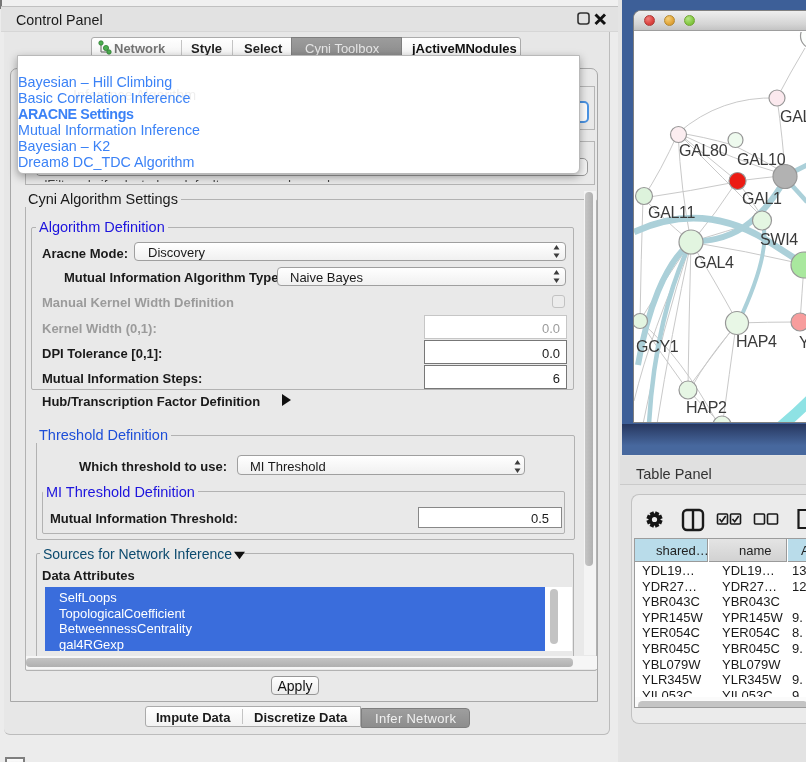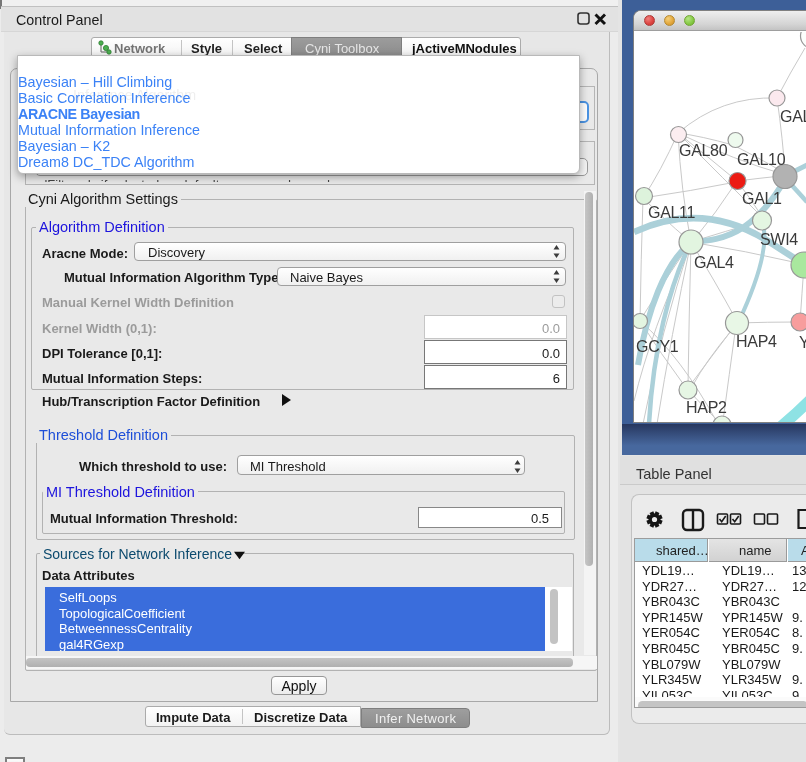--- a/index.html
+++ b/index.html
@@ -272,32 +272,32 @@
 <div class="abs b13" style="left:42px; top:568px;">Data Attributes</div>
 
 <div class="abs" style="left:45px; top:587px; width:527px; height:64px; background:#fff; overflow:hidden;">
   <div class="abs" style="left:0; top:0; width:500px; height:80px; background:#3a6ddc; color:#fff; font-size:13px; line-height:15.7px; padding:3px 0 0 14px;">SelfLoops<br>TopologicalCoefficient<br>BetweennessCentrality<br>gal4RGexp</div>
   <div class="abs" style="left:505px; top:2px; width:8px; height:55px; background:#c3c3c3; border-radius:4px;"></div>
 </div>
 
 <div class="abs" style="left:26px; top:656px; width:571px; height:13px; background:#f6f6f6;"></div>
 <div class="abs" style="left:26px; top:658px; width:547px; height:9px; background:linear-gradient(#c4c4c4,#b0b0b0); border-radius:4px;"></div>
 
-<div class="abs" style="left:271px; top:676px; width:56px; height:19px; background:linear-gradient(#ffffff,#ececec); border:1px solid #979797; border-radius:4px; text-align:center; font-size:14px; line-height:18px; color:#111;">Apply</div>
+<div class="abs" style="left:271px; top:676px; width:48px; height:19px; background:linear-gradient(#ffffff,#ececec); border:1px solid #979797; border-radius:4px; text-align:center; font-size:14px; line-height:18px; color:#111;">Apply</div>
 
 <div class="abs" style="left:145px; top:706px; width:216px; height:21px; background:linear-gradient(#ffffff,#f2f2f2); border:1px solid #ababab; border-radius:3px 0 0 3px;"></div>
 <div class="abs b13" style="left:156px; top:710px;">Impute Data</div>
 <div class="abs" style="left:242px; top:709px; width:1px; height:15px; background:#c4c4c4;"></div>
 <div class="abs b13" style="left:254px; top:710px;">Discretize Data</div>
 <div class="abs" style="left:361px; top:708px; width:109px; height:20px; background:linear-gradient(#9e9e9e,#8d8d8d); border:1px solid #7e7e7e; border-radius:0 4px 4px 0;"></div>
 <div class="abs" style="left:375px; top:711px; color:#f0f0f0; font-size:13px; letter-spacing:0.3px;">Infer Network</div>
 
 <div class="abs" style="left:17px; top:55px; width:563px; height:119px; background:#fff; border:1px solid #b9b9b9; border-radius:0 0 6px 6px; box-shadow:0 3px 8px rgba(0,0,0,0.35); z-index:5;">
   <div class="abs" style="left:55px; top:31px; font-size:14.3px; color:rgba(90,90,90,0.10);">Inference Algorithm</div>
   <div class="abs" style="left:0px; top:18px; line-height:16px; white-space:pre; font-size:14.3px; color:#3b82f6;">Bayesian – Hill Climbing
 Basic Correlation Inference
-<b style="letter-spacing:-0.4px">ARACNE Bayesian</b>
+<b style="letter-spacing:-0.4px">ARACNE Settings</b>
 Mutual Information Inference
 Bayesian – K2
 Dream8 DC_TDC Algorithm</div>
 </div>
 
 <div class="abs" style="left:5px; top:757px; width:20px; height:10px; background:linear-gradient(#fdfdfd,#ededed); border:2px solid #7f7f7f;"></div>
 
 </body></html>

